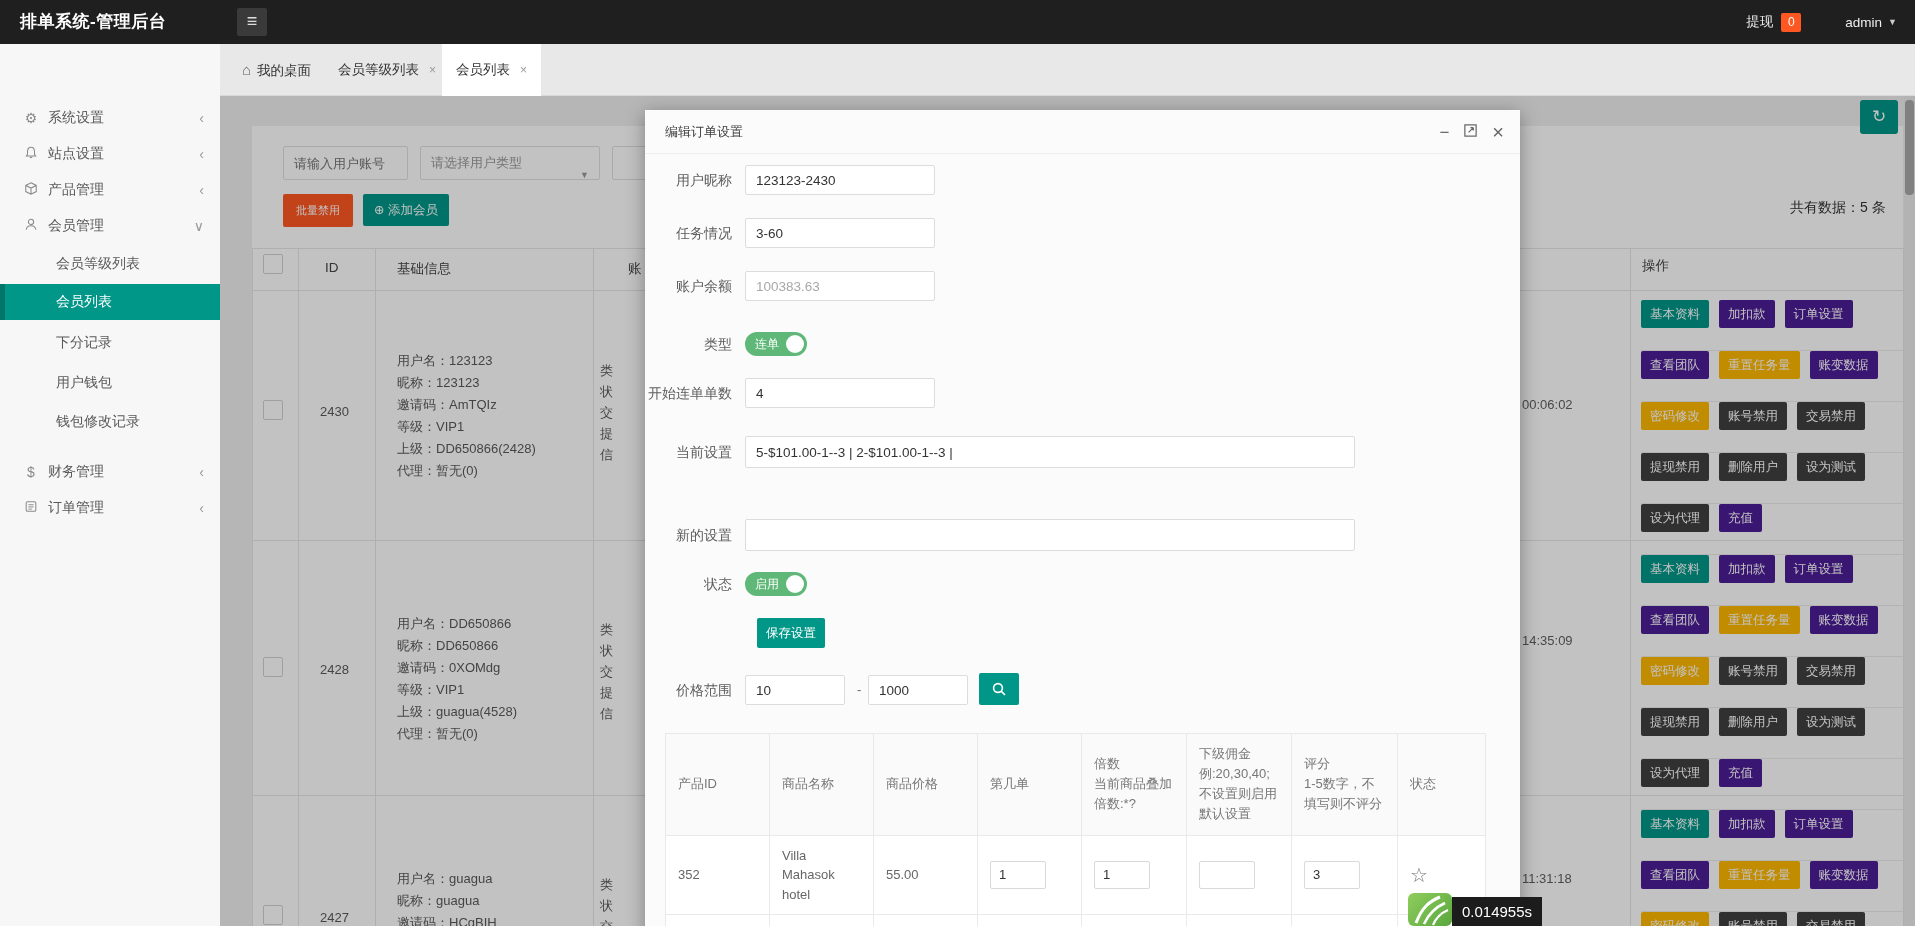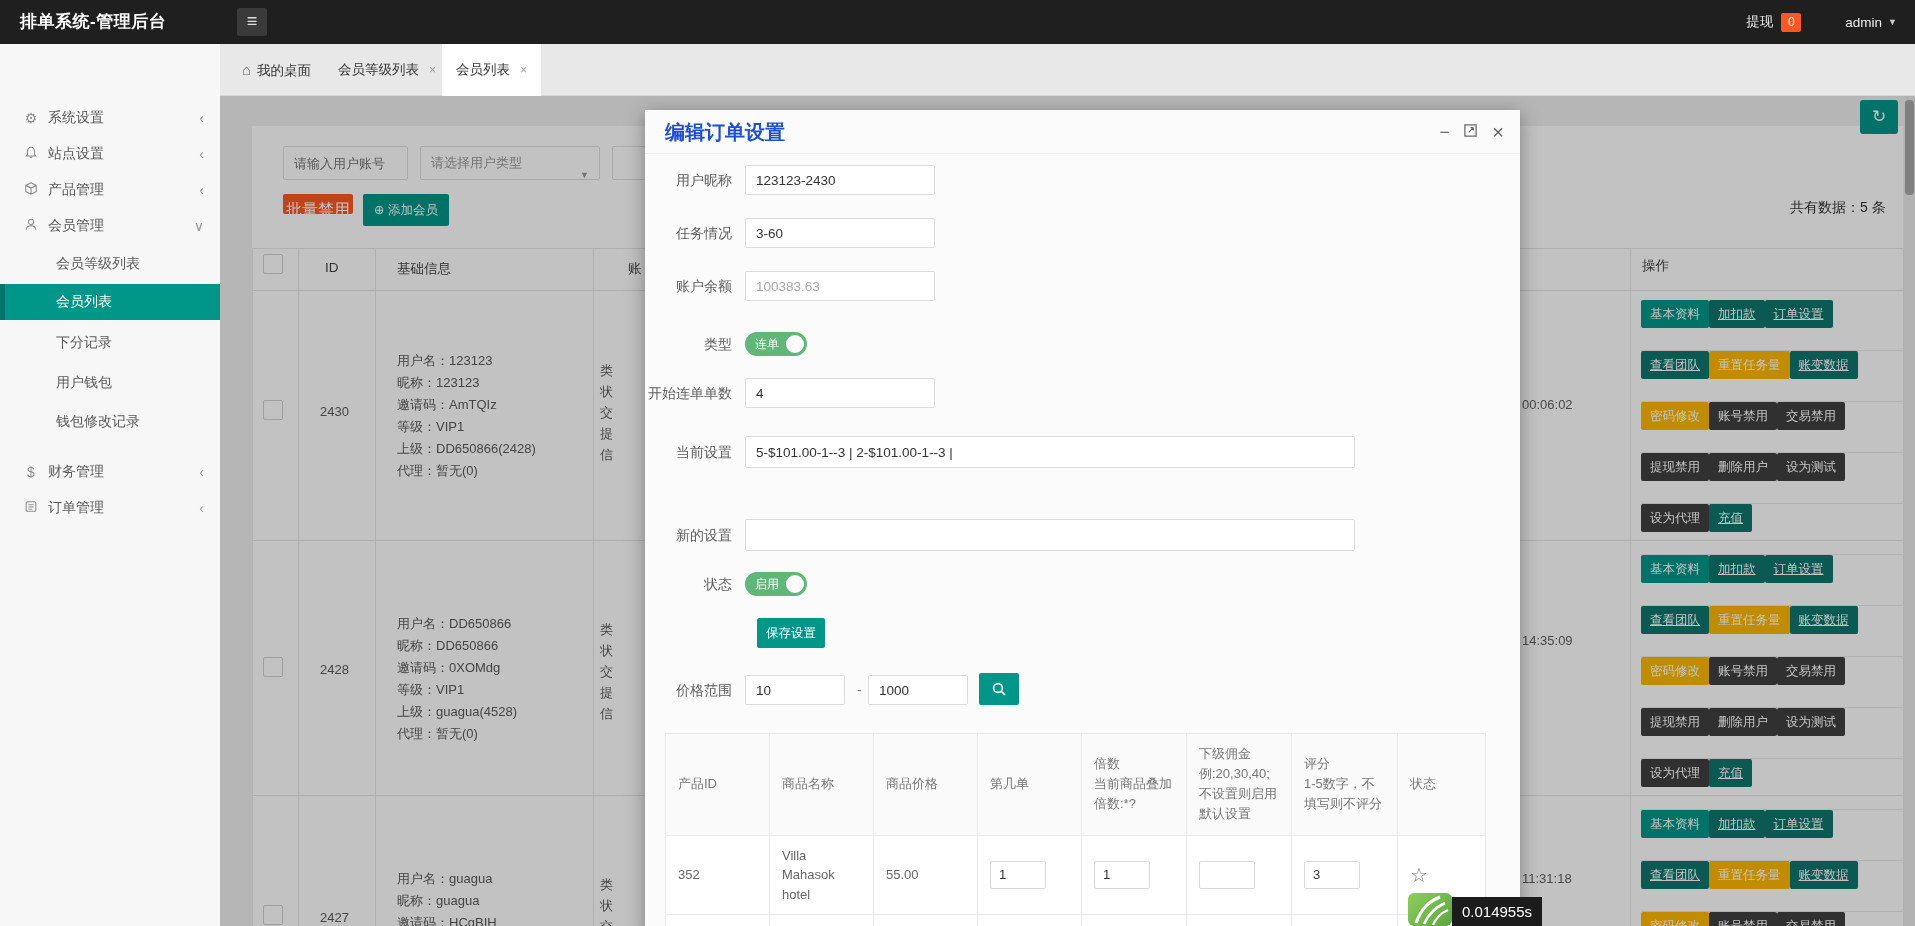--- a/index.html
+++ b/index.html
@@ -47,34 +47,34 @@
   .b-red{background:#ff5722;} .b-teal{background:#009688;} 
   .total-txt{position:absolute;font-size:14px;color:#333;}
   .gline{position:absolute;background:#e6e6e6;}
   .th-txt{position:absolute;font-size:13.5px;color:#444;}
   .cbox{position:absolute;width:20px;height:20px;background:#fff;border:1px solid #d2d2d2;border-radius:2px;cursor:pointer;}
   .id-txt{position:absolute;font-size:13px;color:#5a5a5a;}
   .info-block{position:absolute;font-size:13px;color:#5a5a5a;line-height:22px;white-space:nowrap;}
   .partial-col{position:absolute;font-size:13px;color:#5a5a5a;line-height:21px;}
   .time-txt{position:absolute;font-size:13px;color:#5f5f5f;white-space:nowrap;}
   .action-group{position:absolute;left:1641px;width:262px;}
-  .act-row{position:relative;height:51px;display:flex;align-items:flex-start;border-bottom:1px solid #ebebeb;}
+  .act-row{position:relative;height:51px;display:flex;gap:10px;align-items:flex-start;border-bottom:1px solid #ebebeb;}
   .act-btn{display:inline-block;height:28px;line-height:28px;padding:0 9px;border-radius:2px;color:#fff;font-size:12.5px;
            cursor:pointer;white-space:nowrap;}
-  .c-green{background:#009688;} .c-blue{background:#0f766e;text-decoration:underline;} .c-yellow{background:#FFB800;} .c-red{background:#404040;}
+  .c-green{background:#009688;} .c-blue{background:#4c1d95;} .c-yellow{background:#FFB800;} .c-red{background:#404040;}
   .sbar-track{position:absolute;right:0;top:0;width:11px;height:830px;background:#ececec;}
   .sbar-thumb{position:absolute;right:1px;top:4px;width:9px;height:95px;background:#a9a9a9;border-radius:4px;cursor:pointer;}
 
   
   .overlay{left:220px;top:96px;width:1695px;height:830px;background:rgba(0,0,0,0.24);z-index:10;}
 
   
   .modal{left:645px;top:110px;width:875px;height:830px;background:#fbfbfb;z-index:20;box-shadow:0 4px 18px rgba(0,0,0,.35);}
   .m-header{position:absolute;left:0;top:0;width:100%;height:44px;border-bottom:1px solid #efefef;}
-  .m-title{position:absolute;left:20px;top:0;line-height:44px;font-size:20px;color:#1d4ed8;font-weight:bold;}
+  .m-title{position:absolute;left:20px;top:0;line-height:44px;font-size:13px;color:#404040;}
   .m-icons{position:absolute;right:16px;top:0;height:44px;display:flex;align-items:center;gap:14px;color:#666;}
   .m-icons .ic{cursor:pointer;font-size:17px;line-height:1;}
   .mlabel{position:absolute;left:0;width:87px;text-align:right;font-size:14px;color:#5e5e5e;white-space:nowrap;}
   .minput{position:absolute;height:30px;background:#fff;border:1px solid #dcdcdc;border-radius:2px;font-size:13.5px;
           color:#333;padding:0 10px;}
   .minput.dim{color:#a8a8a8;}
   .toggle{position:absolute;width:62px;height:24px;background:#5FB878;border-radius:12px;cursor:pointer;}
   .toggle .t-lbl{position:absolute;left:10px;top:0;line-height:24px;color:#fff;font-size:12px;}
   .toggle .knob{position:absolute;right:3px;top:3px;width:18px;height:18px;background:#fff;border-radius:50%;}
   .hint{position:absolute;left:100px;top:374px;width:660px;font-size:12.5px;color:#b3a8a8;}
@@ -197,21 +197,21 @@
     <div class="card"></div>
     <div class="refresh-btn">↻</div>
 
     <input class="f-input" style="left: 63px; top: 50px; width: 125px;" placeholder="请输入用户账号">
     <div class="f-input f-select" style="left:200px;top:50px;width:180px;">
       <span>请选择用户类型</span>
       <span class="sel-caret">▼</span>
     </div>
     <div class="f-input" style="left:392px;top:50px;width:60px;"></div>
 
-    <div class="btn b-red" style="left:63px;top:98px;width:70px;height:20px;line-height:32px;font-size:16px;">批量禁用</div>
+    <div class="btn b-red" style="left:63px;top:98px;width:70px;height:33px;line-height:32px;font-size:11px;">批量禁用</div>
     <div class="btn b-teal" style="left:143px;top:98px;width:86px;height:32px;line-height:32px;font-size:12.5px;">
       <span>⊕</span>
       <span>添加会员</span>
     </div>
     <div class="total-txt" style="left:1570px;top:103px;">共有数据：5 条</div>
 
     <div class="gline" style="left:32px;top:152px;width:1651px;height:1px;"></div>
     <div class="gline" style="left:32px;top:194px;width:1651px;height:1px;"></div>
     <div class="gline" style="left:32px;top:444px;width:1651px;height:1px;"></div>
     <div class="gline" style="left:32px;top:699px;width:1651px;height:1px;"></div>

